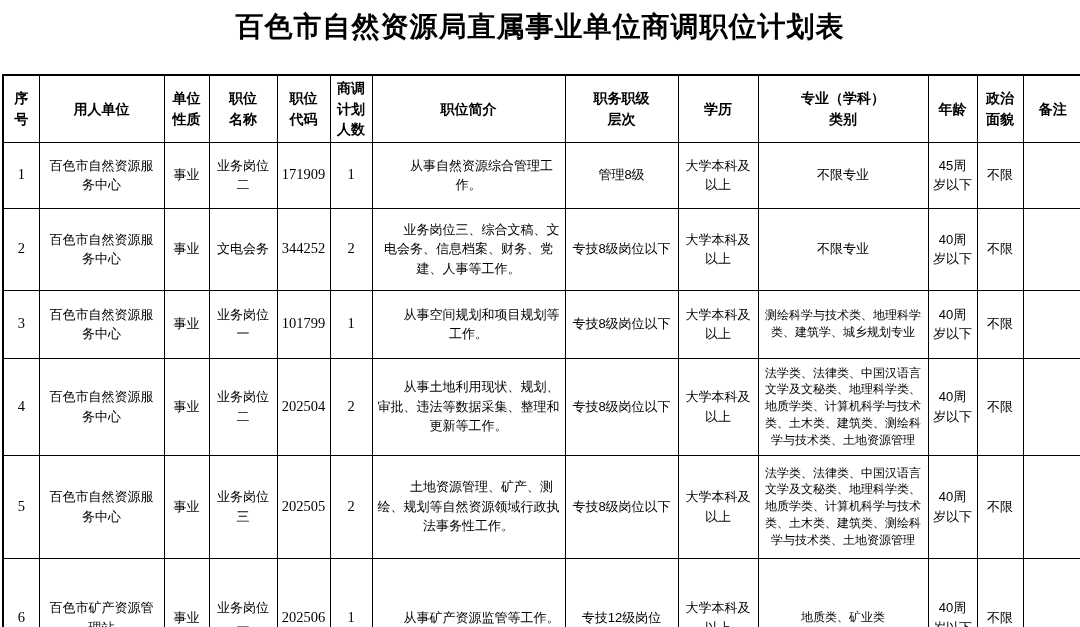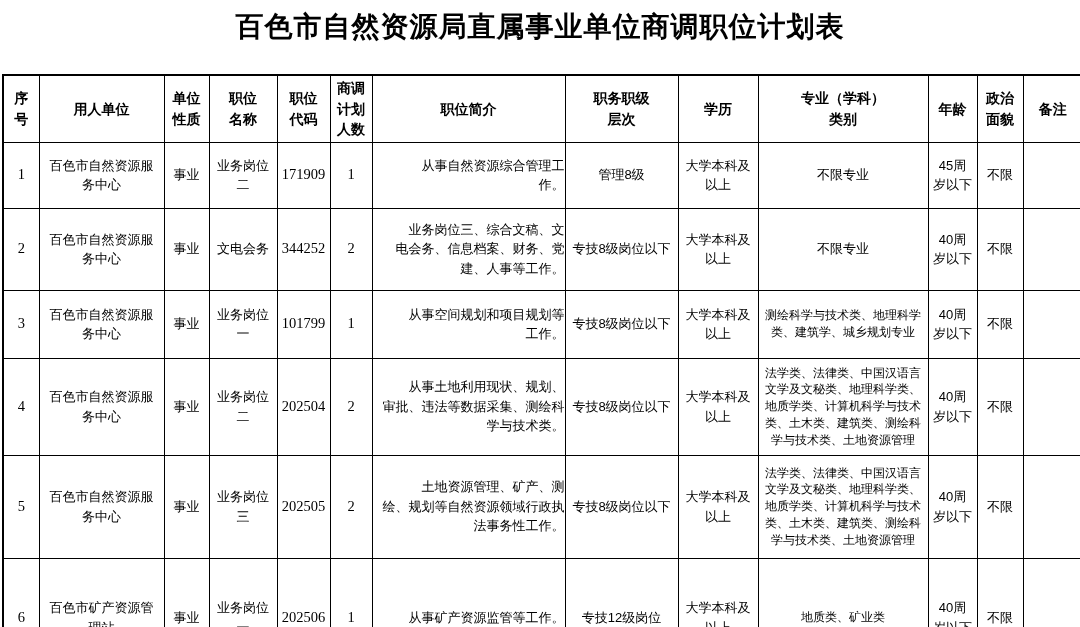--- a/index.html
+++ b/index.html
@@ -49,21 +49,21 @@
   }
   td {
     font-size: 13px;
     line-height: 1.5;
   }
   td.num {
     font-family: "Liberation Serif", serif;
     font-size: 14.5px;
   }
   td.desc {
-    text-align: right;
+    text-align: center;
     text-indent: 2em;
     padding: 2px 0;
   }
   td.major {
     font-size: 12px;
     line-height: 1.4;
     padding: 2px 2px;
   }
 </style>
 </head>
@@ -158,21 +158,21 @@
       <td>不限</td>
       <td></td>
     </tr>
     <tr style="height:97px">
       <td class="num">4</td>
       <td>百色市自然资源服务中心</td>
       <td>事业</td>
       <td>业务岗位二</td>
       <td class="num">202504</td>
       <td class="num">2</td>
-      <td class="desc">从事土地利用现状、规划、审批、违法等数据采集、测绘科学与技术类。</td>
+      <td class="desc">从事土地利用现状、规划、审批、违法等数据采集、整理和更新等工作。</td>
       <td>专技8级岗位以下</td>
       <td>大学本科及以上</td>
       <td class="major">法学类、法律类、中国汉语言文学及文秘类、地理科学类、地质学类、计算机科学与技术类、土木类、建筑类、测绘科学与技术类、土地资源管理</td>
       <td>40周岁以下</td>
       <td>不限</td>
       <td></td>
     </tr>
     <tr style="height:103px">
       <td class="num">5</td>
       <td>百色市自然资源服务中心</td>

